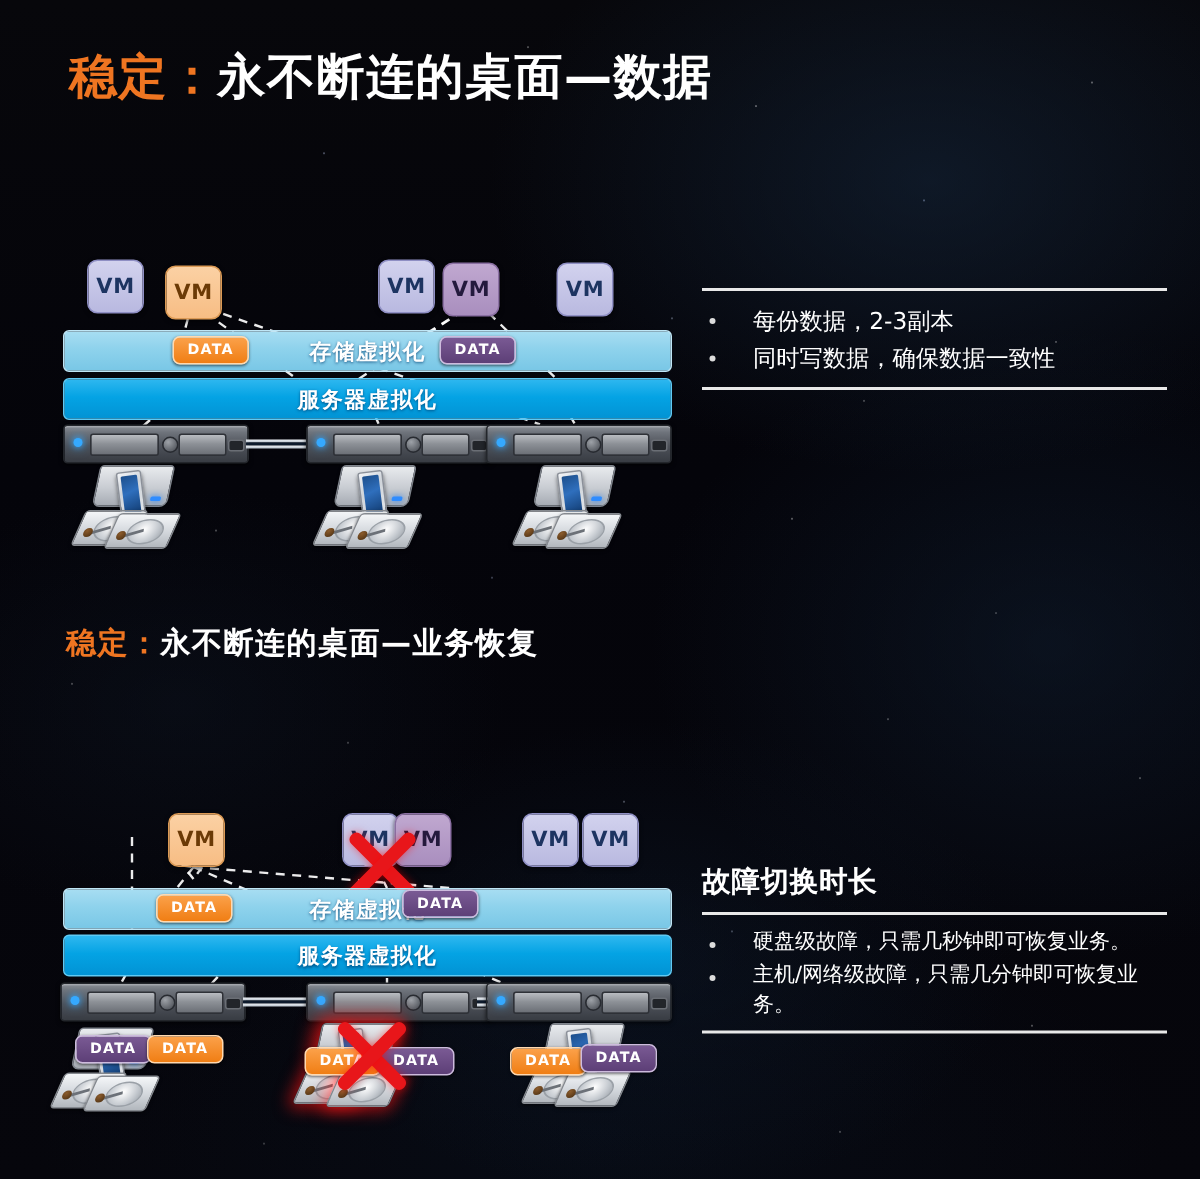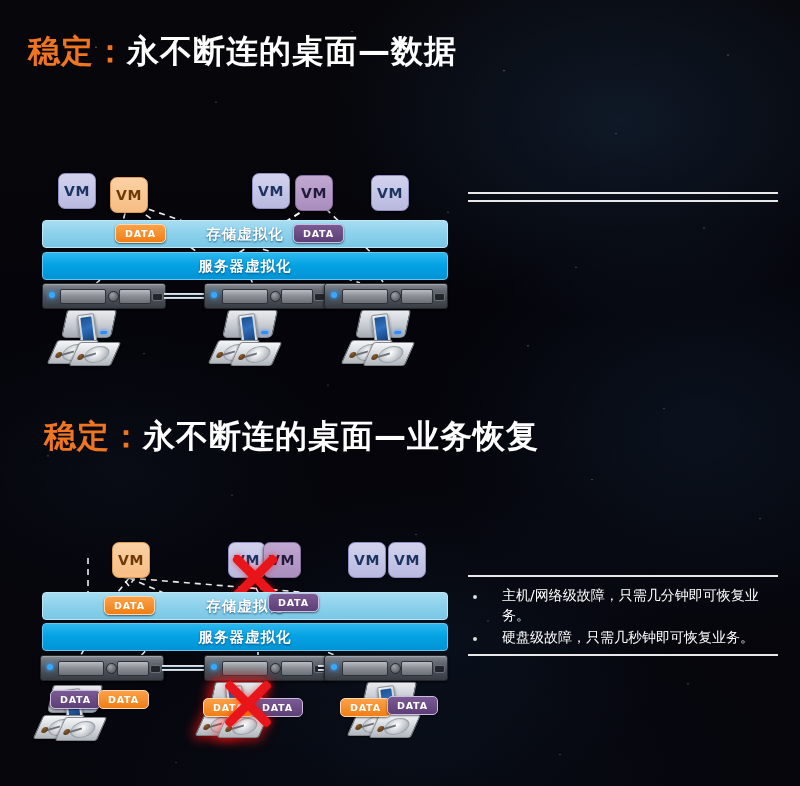--- a/index.html
+++ b/index.html
@@ -50,22 +50,22 @@
       radial-gradient(1px 1px at 86% 87%, rgba(255,255,255,.45), transparent),
       radial-gradient(1px 1px at 47% 93%, rgba(255,255,255,.35), transparent),
       radial-gradient(1px 1px at 70% 96%, rgba(255,255,255,.4), transparent),
       radial-gradient(1px 1px at 22% 97%, rgba(255,255,255,.3), transparent);
   }
 
   
   .title{position:absolute;white-space:nowrap;font-weight:bold;letter-spacing:1px;}
   .title .t-orange{color:#ef7521;}
   .title .t-white{color:#ffffff;}
-  #title1{left:28px;top:30px;font-size:32px;}
-  #title2{left:44px;top:415px;font-size:32px;}
+  #title1{left:46px;top:30px;font-size:32px;}
+  #title2{left:44px;top:415px;font-size:20px;}
 
   
   .panel{position:absolute;width:310px;}
   #panel1{left:468px;top:192px;}
   #panel2{left:468px;top:575px;}
   .panel-title{font-size:19px;font-weight:bold;color:#fff;margin:0 0 7px 0;letter-spacing:.5px;}
   .panel-rule{height:2px;background:#e8e8e8;width:100%;}
   .panel-rule.bottom{margin-top:6px;}
   .panel-list{list-style:none;margin:9px 0 0 0;padding:0;}
   .panel-list li{
@@ -340,20 +340,24 @@
       <i class="disk d2">
           <i class="platter"></i>
           <i class="arm"></i>
           <i class="hub"></i>
         </i>
     </div>
   </div>
 
   <div class="panel" id="panel1">
     <div class="panel-rule"></div>
+    <ul class="panel-list">
+      <li>每份数据，2-3副本</li>
+      <li>同时写数据，确保数据一致性</li>
+    </ul>
     <div class="panel-rule bottom"></div>
   </div>
 
   <div class="title" id="title2">
     <span class="t-orange">稳定：</span><span class="t-white">永不断连的桌面—业务恢复</span>
   </div>
 
   <div class="stage" id="stage2">
 
     <svg class="conn" viewBox="0 0 470 220">
@@ -504,21 +508,22 @@
         <span>DATA</span>
       </div>
 
     <div class="redx" style="left:218px;top:148px;width:60px;height:52px;">
       <span class="s1"></span>
         <span class="s2"></span>
     </div>
   </div>
 
   <div class="panel" id="panel2">
+    <div class="panel-title">故障切换时长</div>
     <div class="panel-rule"></div>
     <ul class="panel-list">
+      <li>硬盘级故障，只需几秒钟即可恢复业务。</li>
       <li>主机/网络级故障，只需几分钟即可恢复业务。</li>
-      <li>硬盘级故障，只需几秒钟即可恢复业务。</li>
     </ul>
     <div class="panel-rule bottom"></div>
   </div>
 
 </div>
 
 </body></html>

